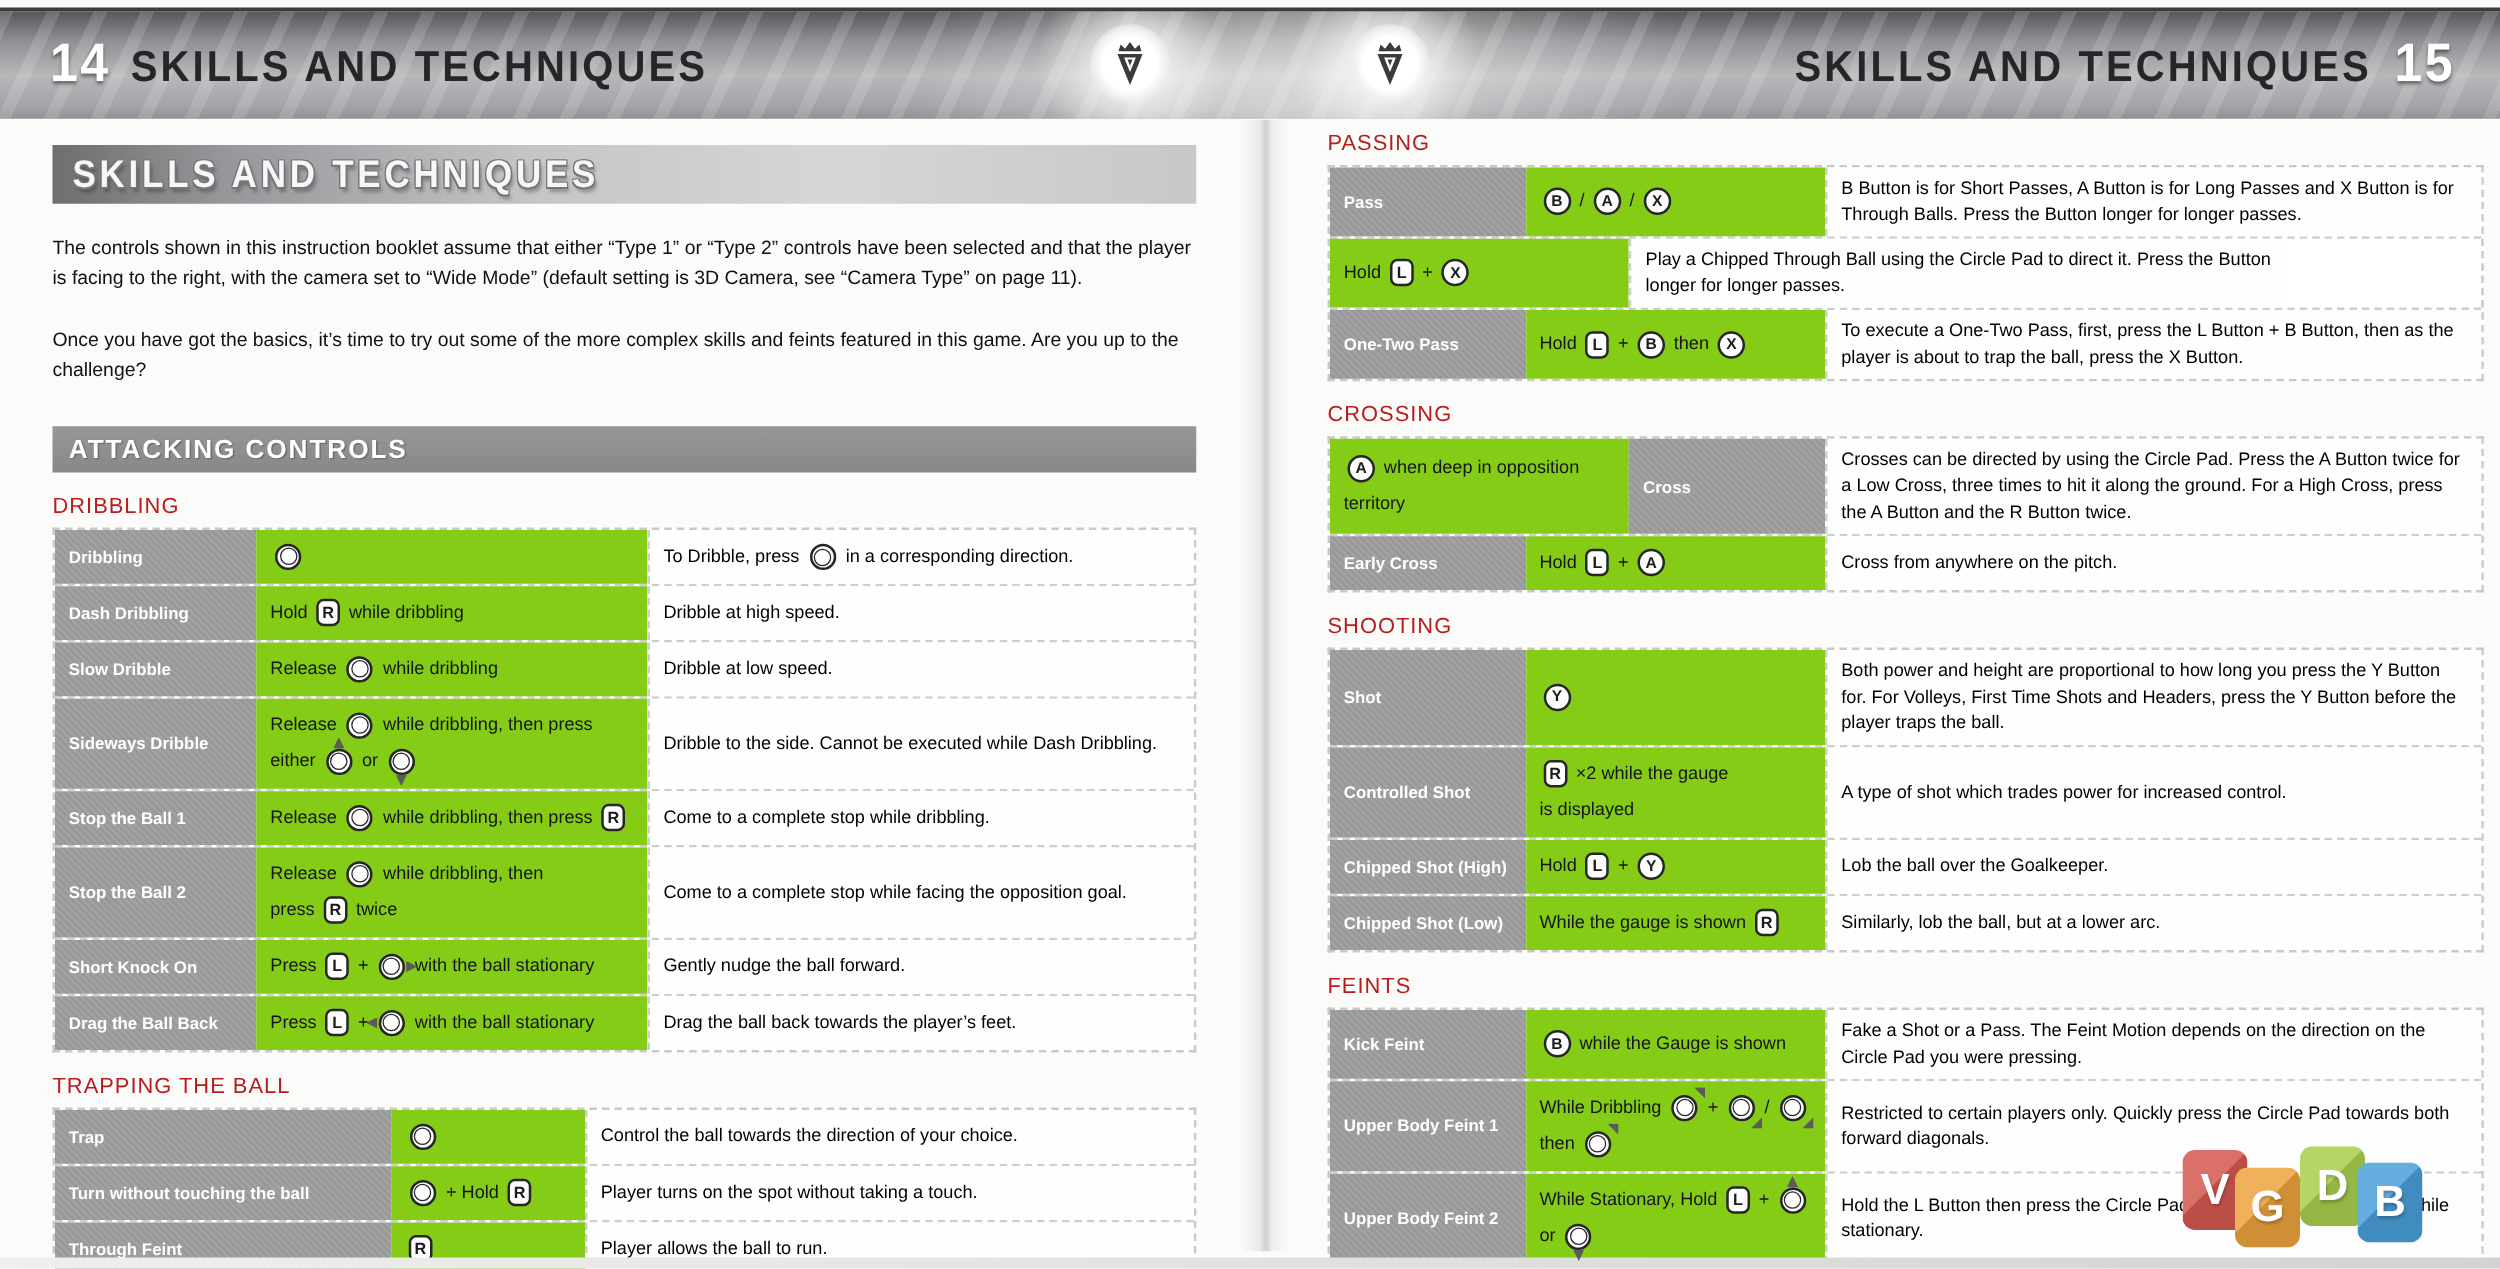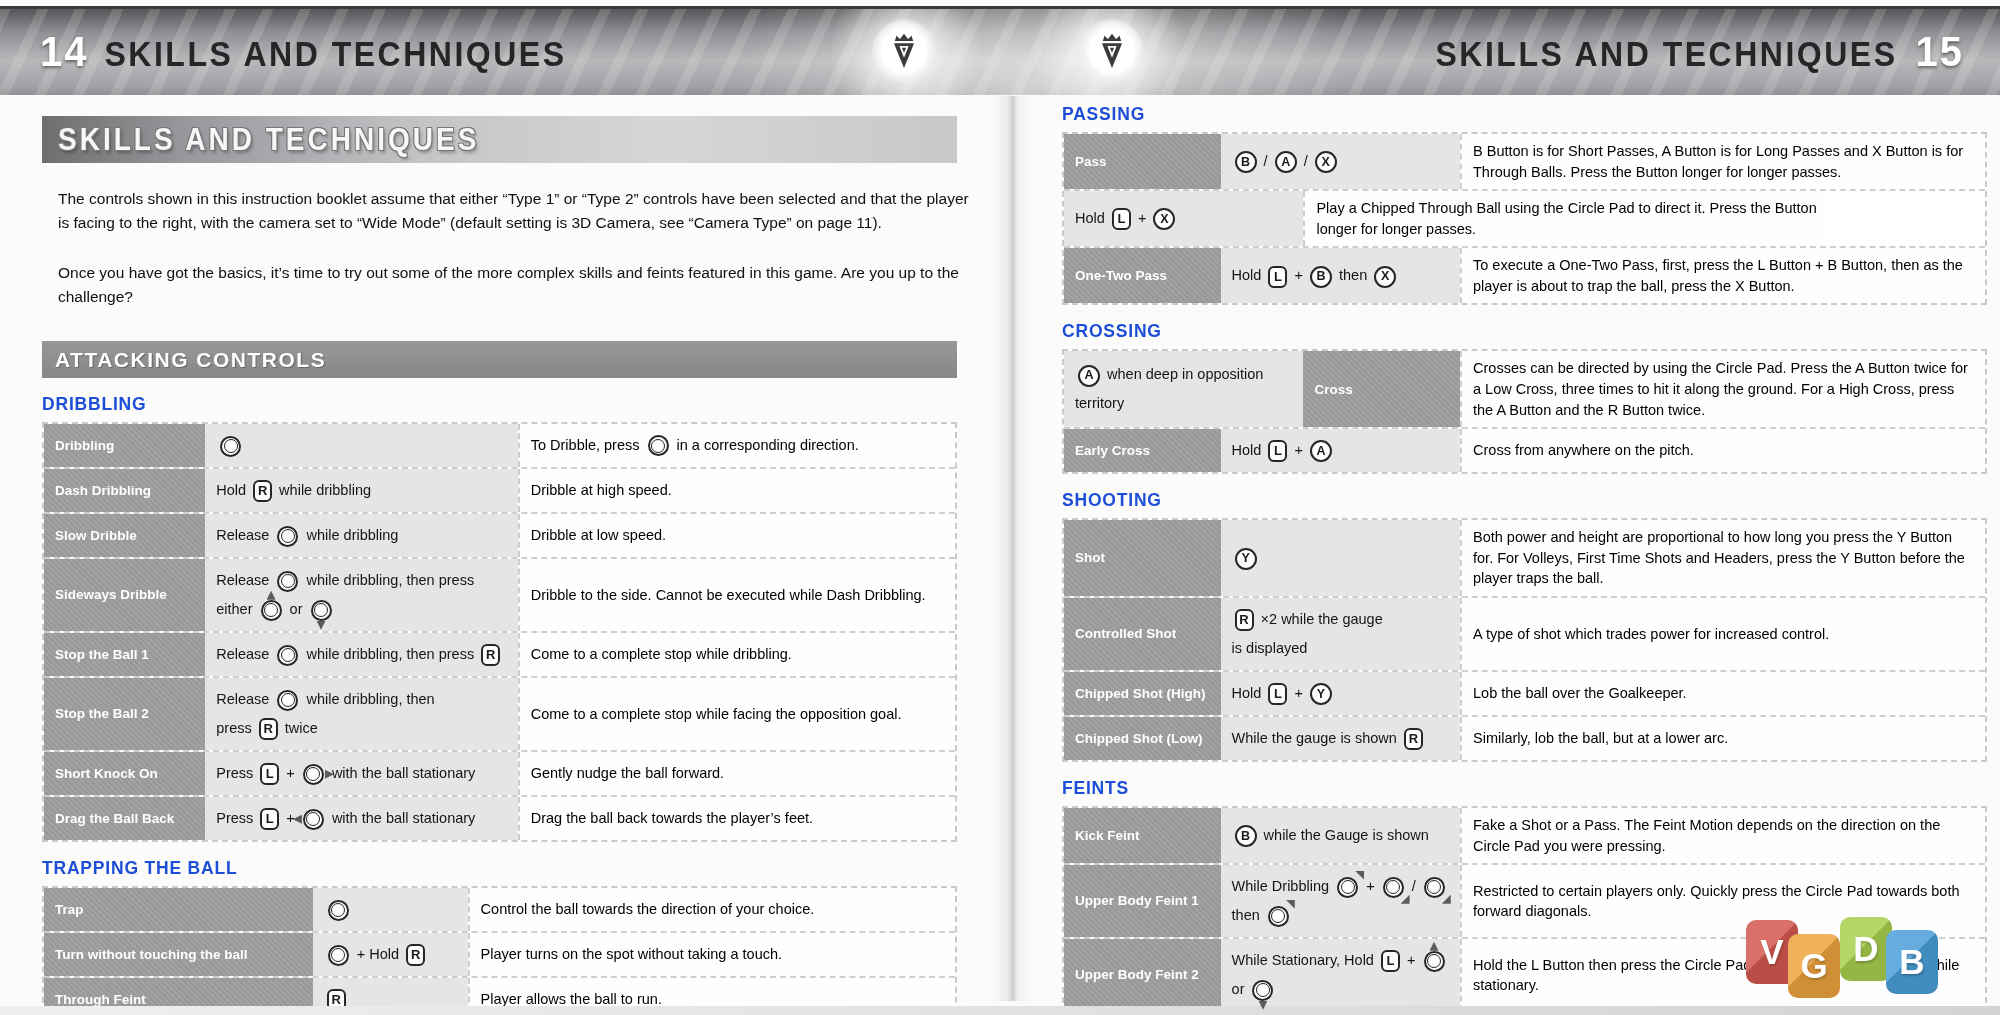--- a/index.html
+++ b/index.html
@@ -40,39 +40,39 @@
     background:linear-gradient(90deg,#efefed 0%,#e3e3e1 45%,#d3d4d2 100%);}
   
   .section-banner{
     height:47px;margin:12px 0 24px 0;display:flex;align-items:center;padding:0 16px;
     background:linear-gradient(90deg,#6e6e70 0%,#98999c 16%,#c3c5c7 42%,#d4d6d8 68%,#c6c8ca 100%);
   }
   .section-banner span{
     font-size:28px;font-weight:bold;letter-spacing:3px;color:#f7f7f7;transform:scaleY(1.1);
     text-shadow:-1px -1px 0 #76767a,1px -1px 0 #76767a,-1px 1px 0 #76767a,1px 1px 0 #76767a,2px 3px 3px rgba(0,0,0,.3);
   }
-  .intro{font-size:15.5px;line-height:1.55;color:#101010;margin:0 0 26px 16px;width:915px;}
+  .intro{font-size:15.5px;line-height:1.55;color:#101010;margin:0 0 26px 0;width:915px;}
   .sub-banner{
     height:37px;margin:32px 0 10px 0;display:flex;align-items:center;padding:0 13px;
     background:linear-gradient(180deg,#979797,#888888);
     color:#fff;font-weight:bold;font-size:21px;letter-spacing:1.5px;
     text-shadow:1px 1px 1px rgba(0,0,0,.3);transform-origin:left;
   }
-  .grp-label{color:#1d4ed8;font-size:17.5px;font-weight:bold;letter-spacing:.8px;margin:16px 0 7px 0;}
+  .grp-label{color:#b91c1c;font-size:17.5px;font-weight:normal;letter-spacing:.8px;margin:16px 0 7px 0;}
   
   .ctable{border:2px dashed #c9c9c9;background:#fff;}
   .trow{display:flex;border-bottom:2px dashed #cecece;}
   .trow:last-child{border-bottom:none;}
   .cell{display:flex;align-items:center;box-sizing:border-box;padding:7px 11px;min-height:42px;}
   .cell-name{
     background:#9d9d9d;
     background-image:repeating-linear-gradient(45deg, rgba(255,255,255,.05) 0 2px, rgba(0,0,0,.03) 2px 4px);
     color:#fff;font-weight:bold;font-size:13.5px;line-height:1.3;
   }
-  .cell-ctrl{background:#e5e5e5;font-size:14.5px;color:#151515;align-items:center;}
+  .cell-ctrl{background:#84cc16;font-size:14.5px;color:#151515;align-items:center;}
   .cell-desc{border-left:2px dashed #cecece;background:#fefefe;font-size:14.5px;color:#000000;line-height:1.42;}
   .cell .inner{width:100%;}
   .cell-ctrl .inner{line-height:2.0;}
   
   .t-drb  .cell-name{width:17.7%;} .t-drb  .cell-ctrl{width:34.3%;} .t-drb  .cell-desc{width:48%;}
   .t-trap .cell-name{width:29.5%;} .t-trap .cell-ctrl{width:17%;}   .t-trap .cell-desc{width:53.5%;}
   .t-right .cell-name{width:17%;}  .t-right .cell-ctrl{width:26%;}  .t-right .cell-desc{width:57%;}
   
   .kbtn{display:inline-flex;align-items:center;justify-content:center;
     border:2px solid #262626;font-weight:bold;color:#1b1b1b;background:#fdfdfd;

